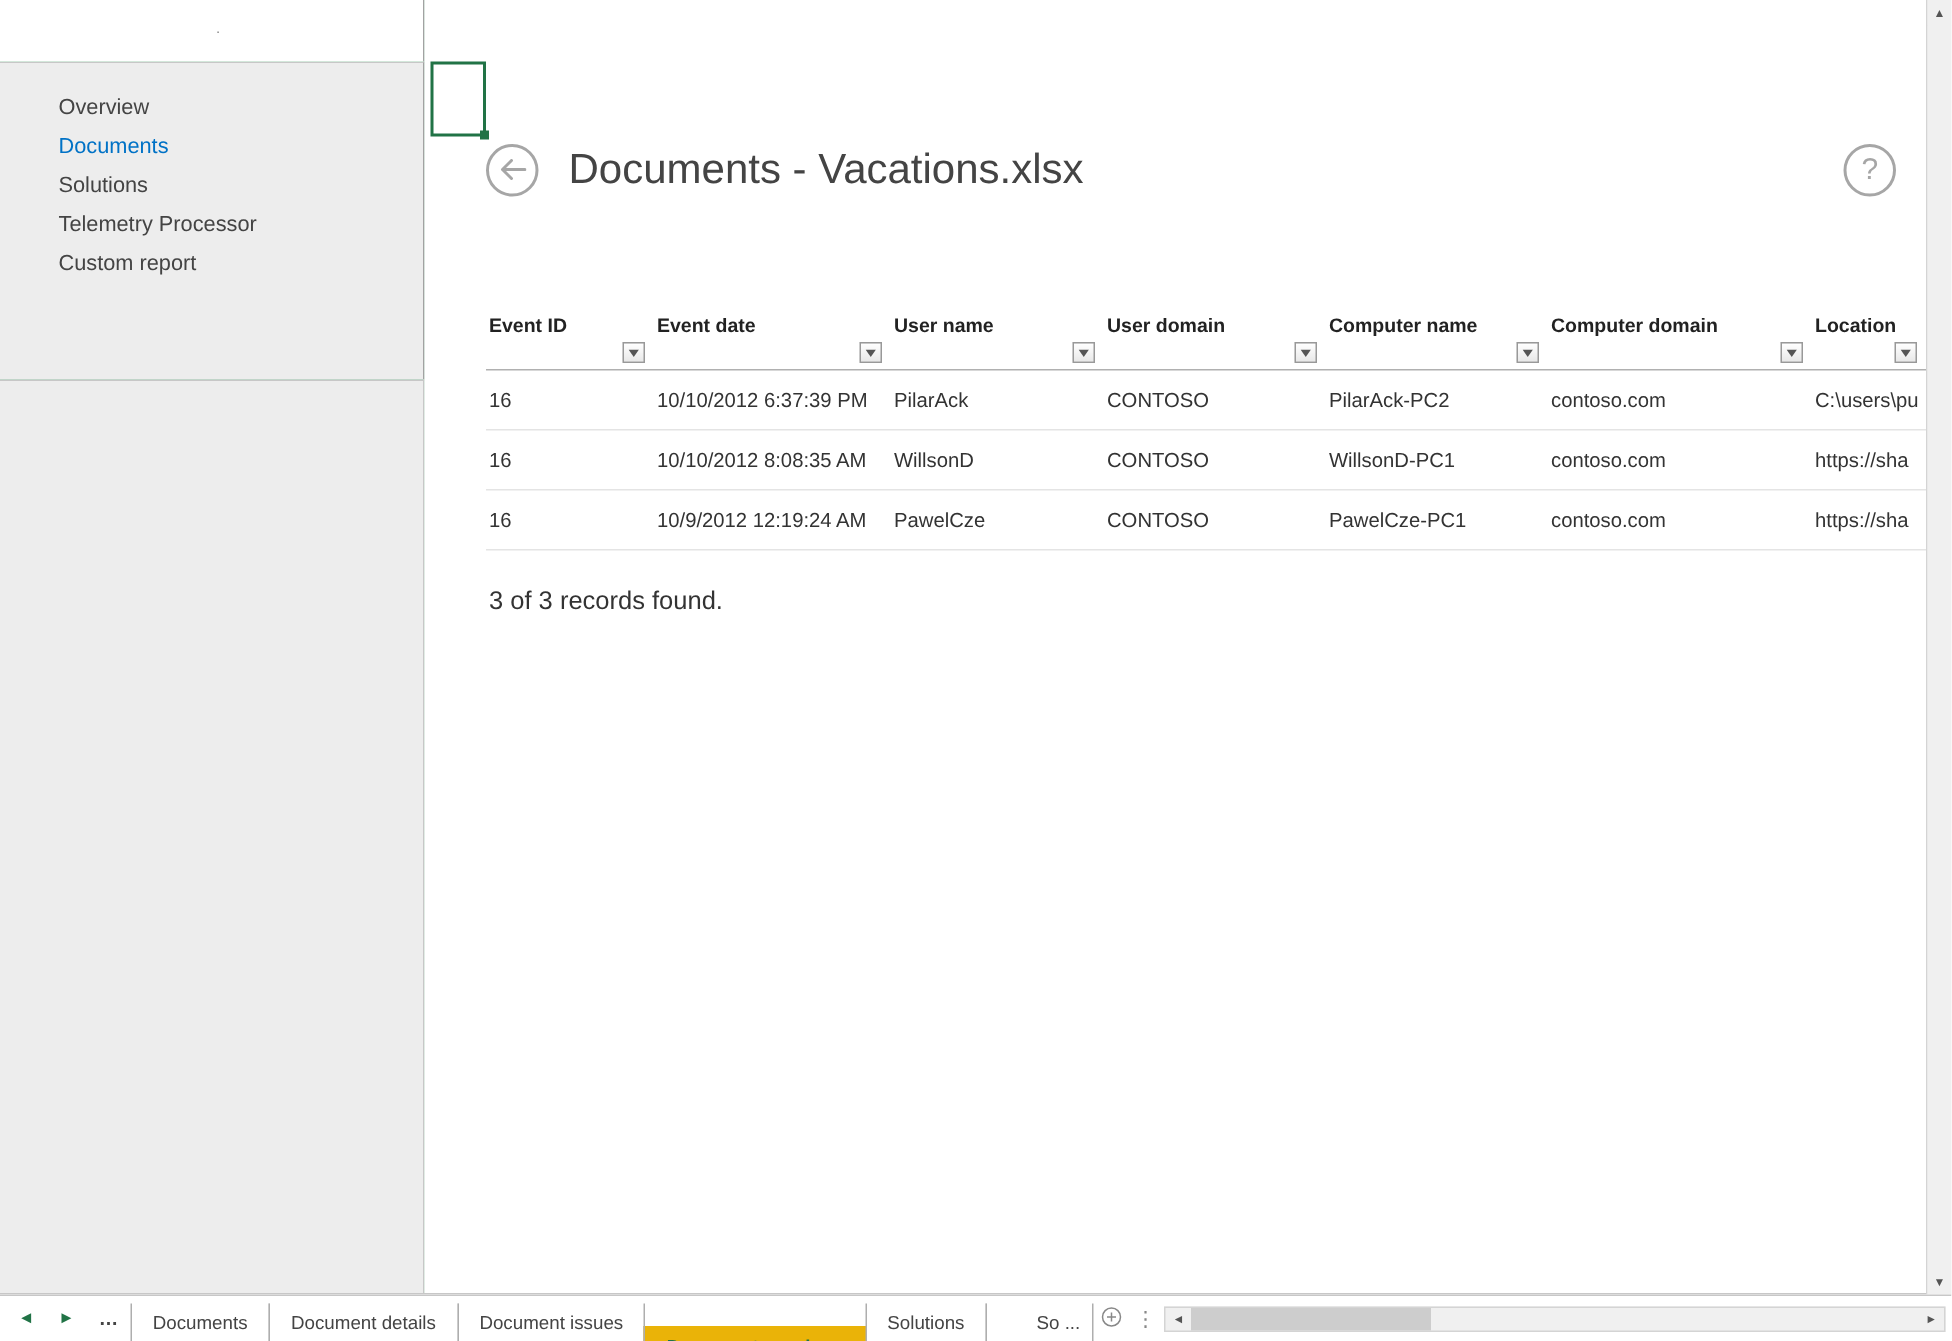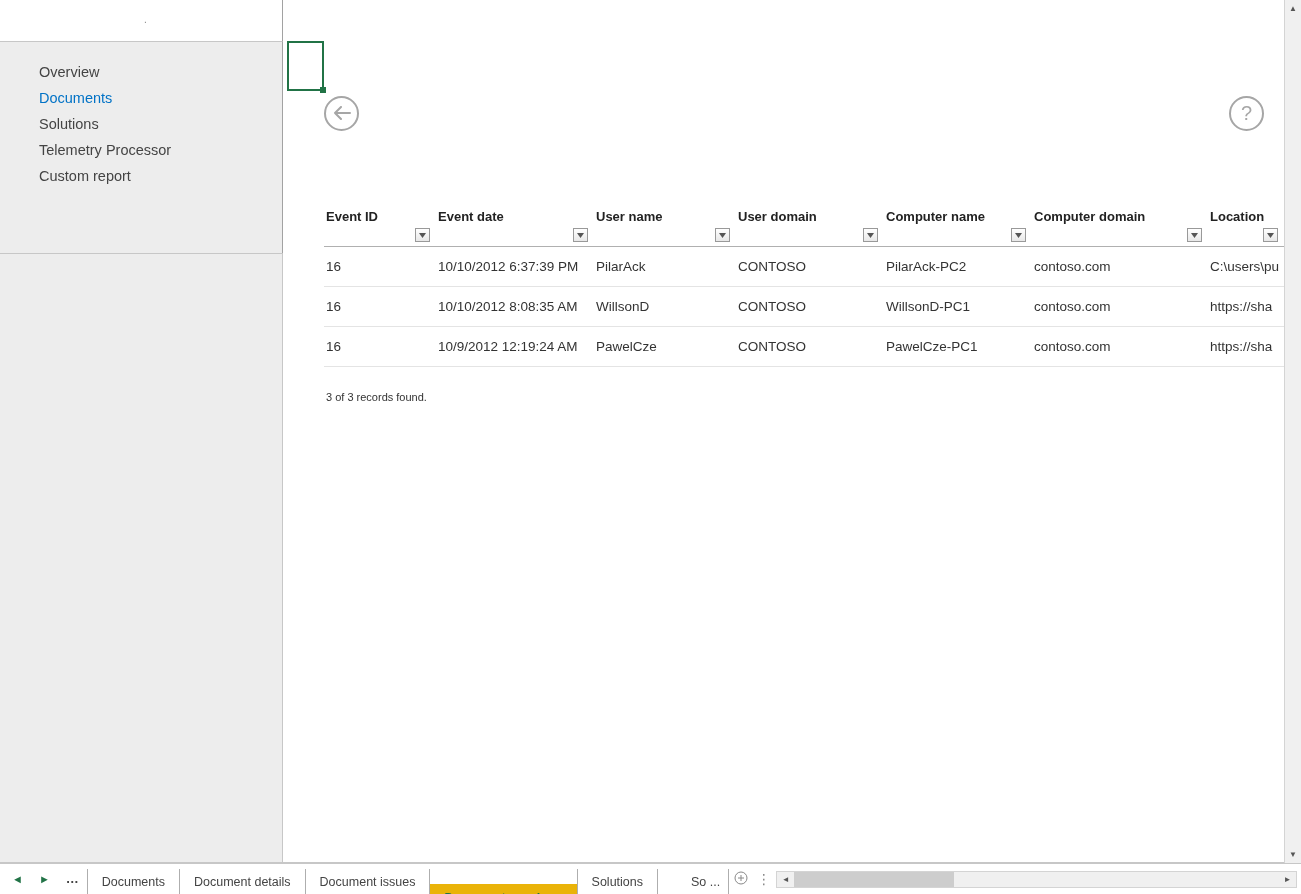--- a/index.html
+++ b/index.html
@@ -196,21 +196,21 @@
   table.data td {
     padding: 12px 6px 12px 2px;
     border-bottom: 1px solid #e4e4e4;
     font-size: 13.5px;
     color: #333;
     white-space: nowrap;
     overflow: hidden;
   }
   .records-found {
     padding: 24px 0 0 2px;
-    font-size: 11px;
+    font-size: 17px;
     color: #333;
   }
 
   
   .tabbar {
     position: absolute;
     left: 0; bottom: 0;
     width: 1301px;
     height: 31px;
     background: #fff;
@@ -323,20 +323,21 @@
     <div class="content">
 
       <div class="active-cell"></div>
 
       <div class="header">
         <div class="back-btn">
           <svg width="18" height="14" viewBox="0 0 18 14">
               <path d="M8 1 L2 7 L8 13 M2 7 H17" stroke="#a6a6a6" stroke-width="2" fill="none" stroke-linecap="round" stroke-linejoin="round"></path>
             </svg>
         </div>
+        <div class="page-title">Documents - Vacations.xlsx</div>
         <div class="help-btn">
           <span>?</span>
         </div>
       </div>
 
       <div class="table-wrap">
         <table class="data">
           <thead>
               <tr id="thead-row">
                 <th style="width: 112px;"><span>Event ID</span><div class="filter-btn">

